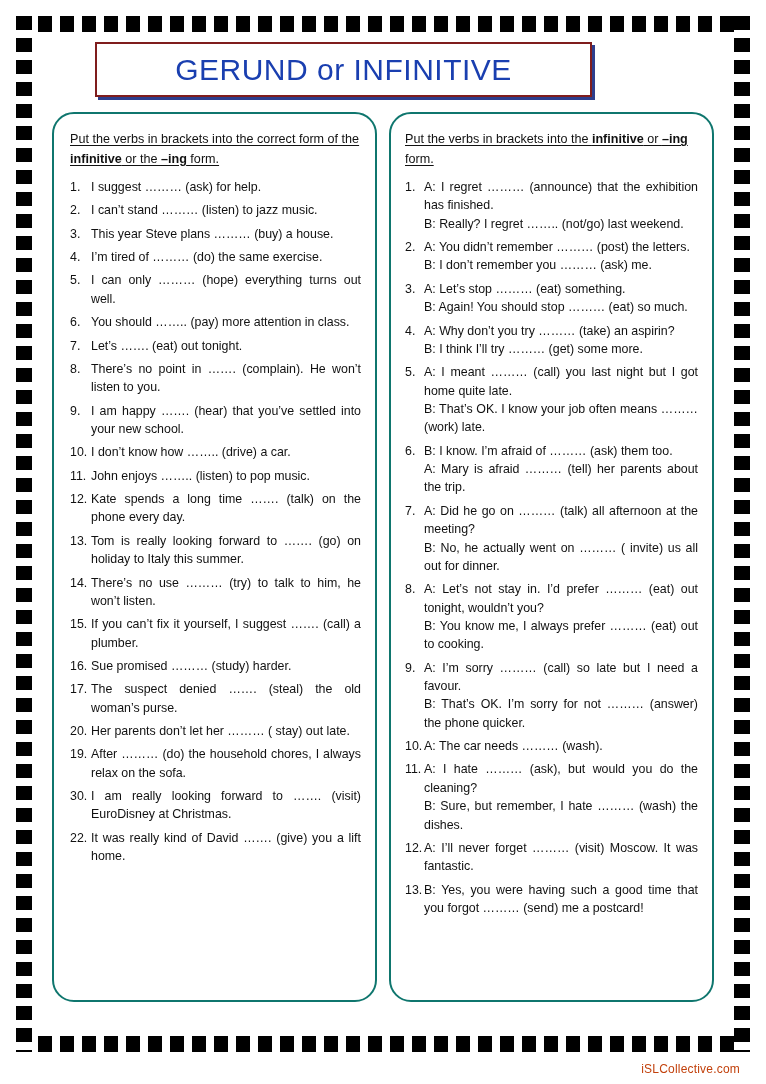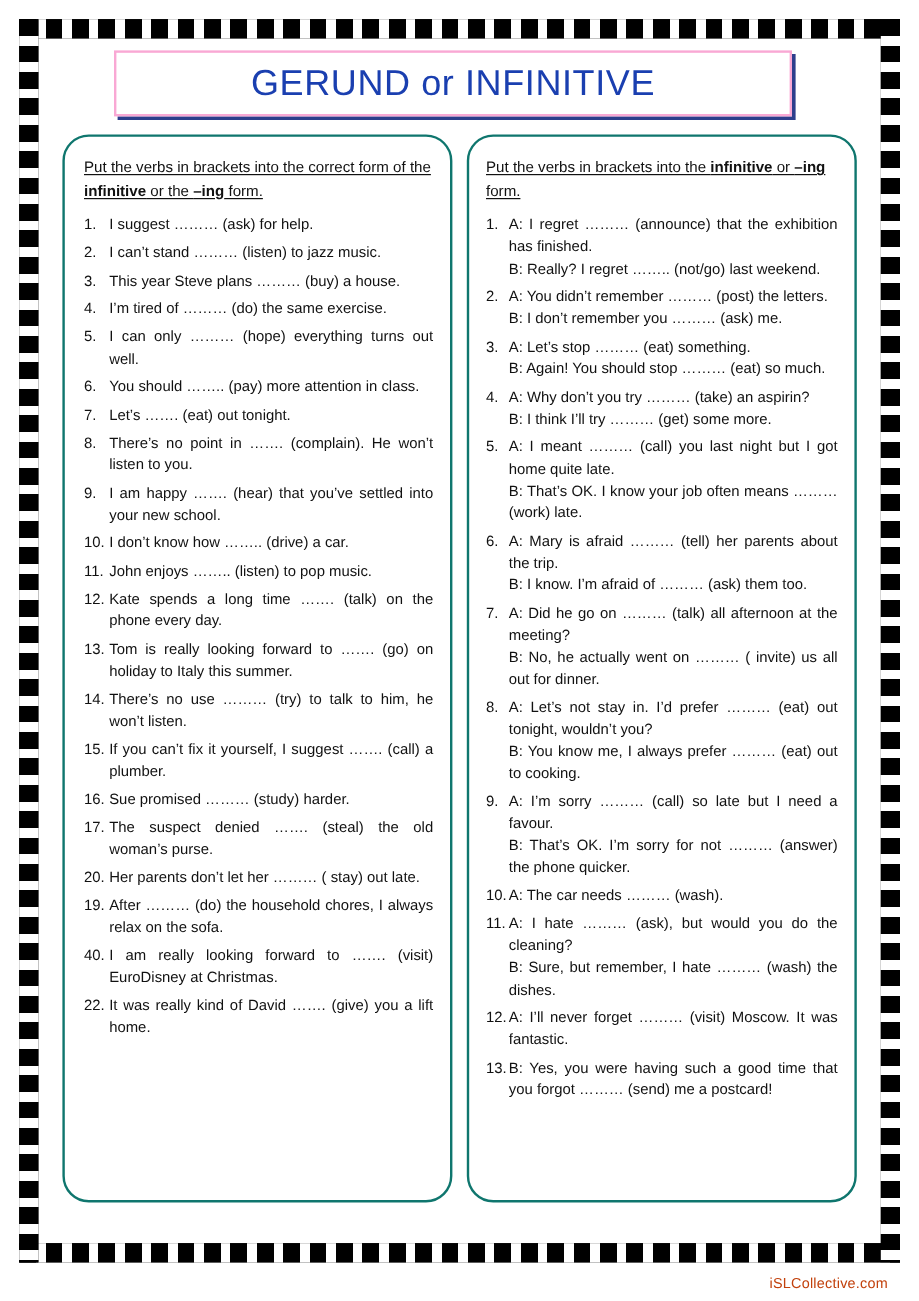--- a/index.html
+++ b/index.html
@@ -49,23 +49,23 @@
   .strip.top { top: 0; }
   .strip.bottom { bottom: 0; }
   .strip.left { left: 0; }
   .strip.right { right: 0; }
 
   
   .title-box {
     position: absolute;
     left: 95px;
     top: 42px;
-    width: 565px;
+    width: 497px;
     height: 55px;
-    border: 2px solid #f9a8d4;
+    border: 2px solid #7f1d1d;
     background: #ffffff;
     box-shadow: 3px 3px 0 #2d3e8c;
     display: flex;
     align-items: center;
     justify-content: center;
     z-index: 5;
   }
   .title-text {
     font-size: 30px;
     color: #1a3fb0;
@@ -227,21 +227,21 @@
           </li>
           <li>
             <span class="num">20.</span>
             <span class="body">Her parents don’t let her ……… ( stay) out late.</span>
           </li>
           <li>
             <span class="num">19.</span>
             <span class="body">After ……… (do) the household chores, I always relax on the sofa.</span>
           </li>
           <li>
-            <span class="num">40.</span>
+            <span class="num">30.</span>
             <span class="body">I am really looking forward to ……. (visit) EuroDisney at Christmas.</span>
           </li>
           <li>
             <span class="num">22.</span>
             <span class="body">It was really kind of David ……. (give) you a lift home.</span>
           </li>
         </ol>
     </div>
 
     <div class="col right">
@@ -278,22 +278,22 @@
           <li>
             <span class="num">5.</span>
             <span class="body">
               <span class="line">A: I meant ……… (call) you last night but I got home quite late.</span>
               <span class="line">B: That’s OK. I know your job often means ……… (work) late.</span>
             </span>
           </li>
           <li>
             <span class="num">6.</span>
             <span class="body">
+              <span class="line">B: I know. I’m afraid of ……… (ask) them too.</span>
               <span class="line">A: Mary is afraid ……… (tell) her parents about the trip.</span>
-              <span class="line">B: I know. I’m afraid of ……… (ask) them too.</span>
             </span>
           </li>
           <li>
             <span class="num">7.</span>
             <span class="body">
               <span class="line">A: Did he go on ……… (talk) all afternoon at the meeting?</span>
               <span class="line">B: No, he actually went on ……… ( invite) us all out for dinner.</span>
             </span>
           </li>
           <li>

